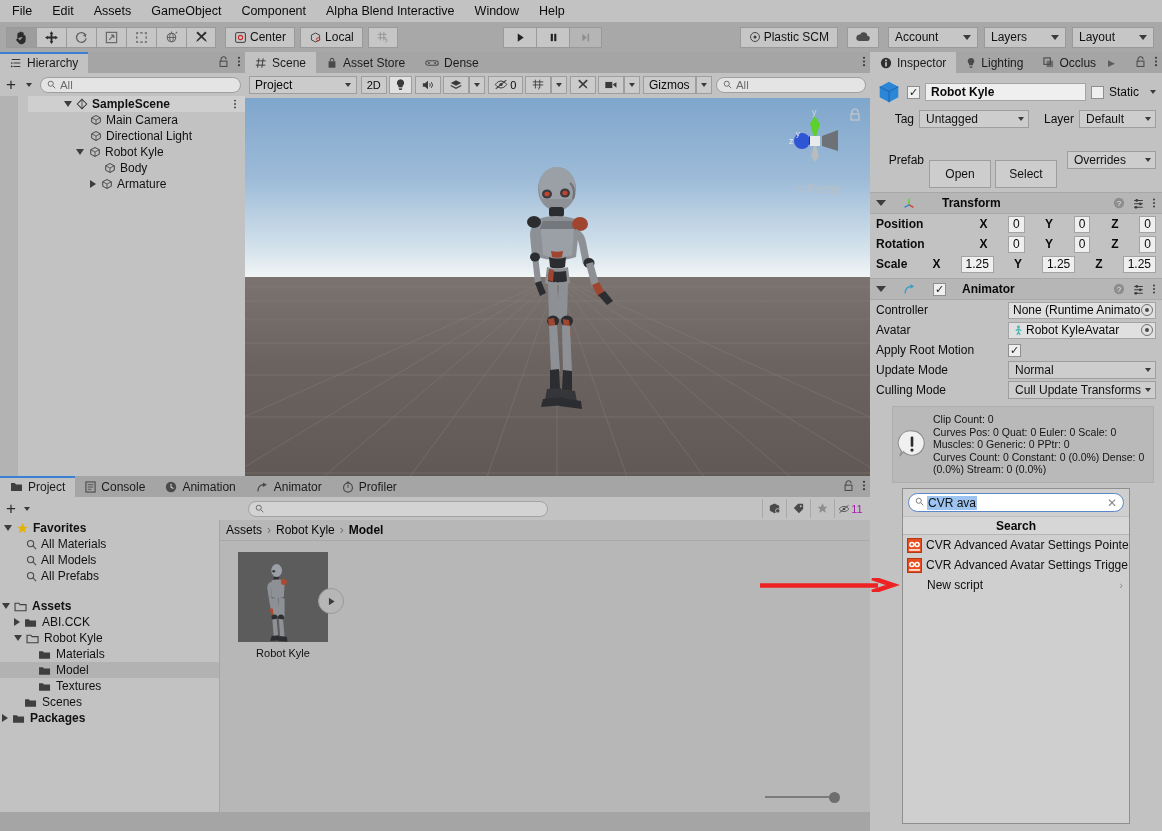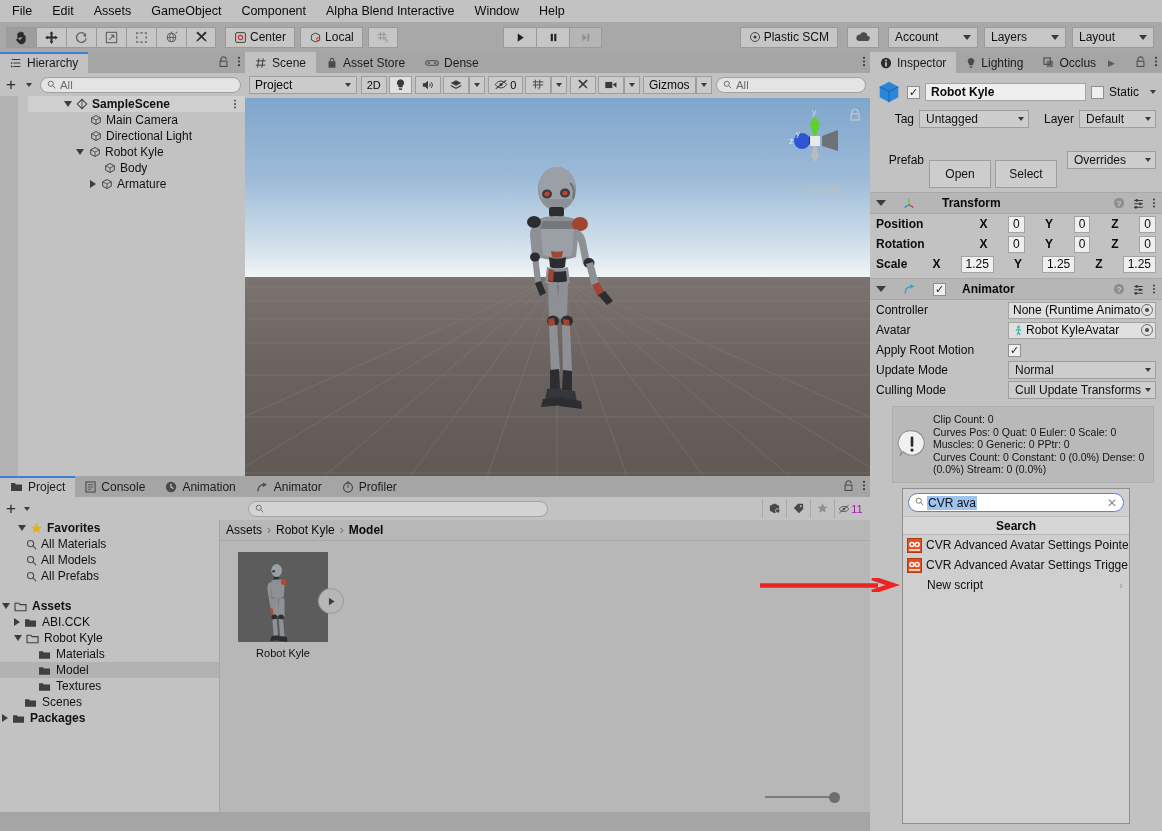--- a/index.html
+++ b/index.html
@@ -1004,21 +1004,21 @@
             <path d="M1.5 6S4 2.5 8 2.5 14.5 6 14.5 6 12 9.5 8 9.5 1.5 6 1.5 6z" fill="none" stroke="#4a4a4a" stroke-width="1.1"></path>
             <circle cx="8" cy="6" r="1.7" fill="#4a4a4a"></circle>
             <path d="M2 11 14 1" stroke="#4a4a4a" stroke-width="1.2"></path>
           </svg>
         <span style="font-size:11px">11</span>
       </div>
     </div>
 
     <div class="proj-split">
       <div class="proj-left">
-        <div class="prow" style="padding-left:18px">
+        <div class="prow" style="padding-left:4px">
           <span class="tri" style="width:0;height:0;border-left:4.5px solid transparent;border-right:4.5px solid transparent;border-top:6px solid #3d3d3d"></span>
           <svg width="13" height="13" viewBox="0 0 14 14">
               <path d="M7 1.2 8.8 5h4l-3.2 2.8 1.2 4.1L7 9.6 3.2 11.9l1.2-4.1L1.2 5h4z" fill="#e3b20b"></path>
             </svg>
           <b>Favorites</b>
         </div>
         <div class="prow" style="padding-left:26px">
           <svg width="11" height="11" viewBox="0 0 12 12">
               <circle cx="5" cy="5" r="3.4" fill="none" stroke="#4a4a4a" stroke-width="1.2"></circle>
               <path d="M7.6 7.6 11 11" stroke="#4a4a4a" stroke-width="1.2"></path>

